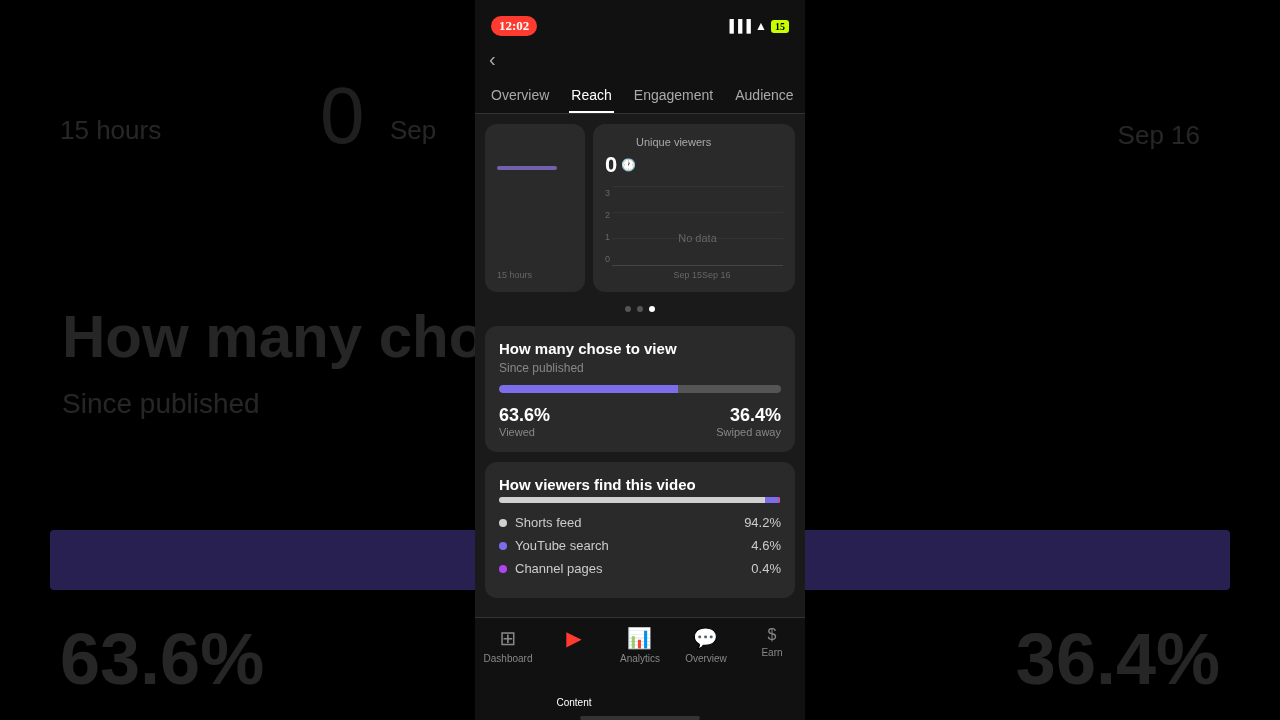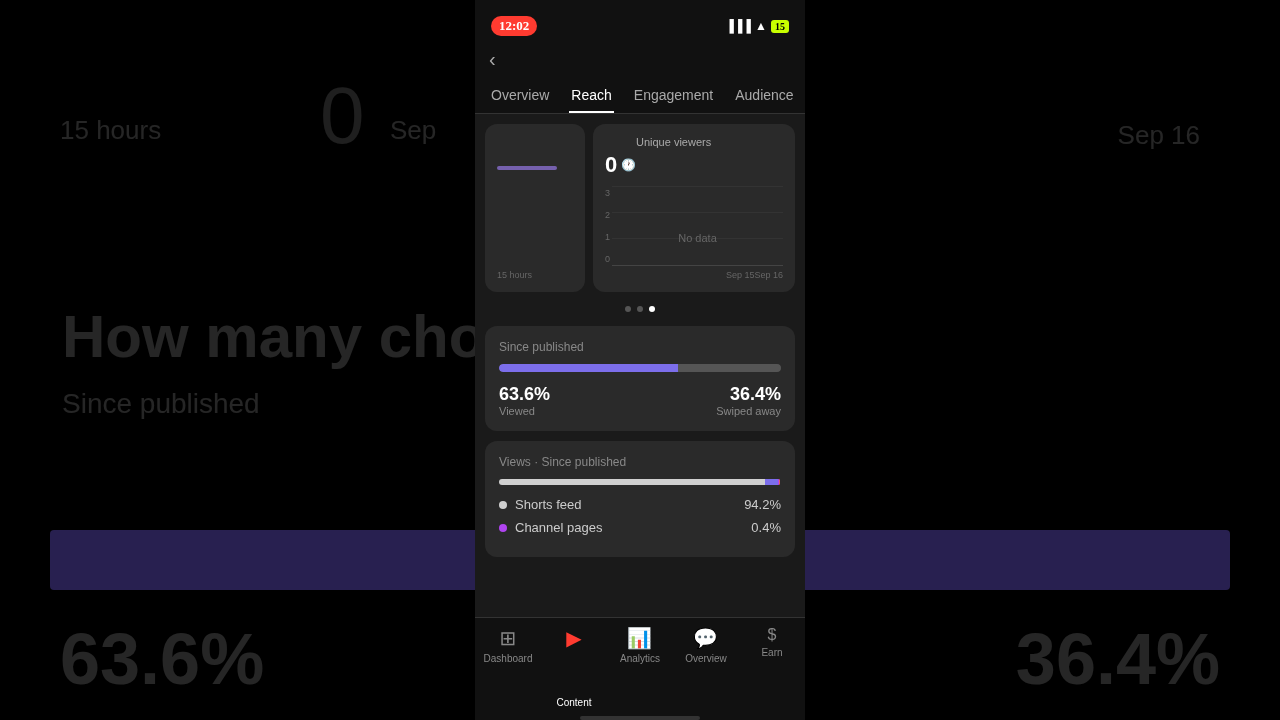--- a/index.html
+++ b/index.html
@@ -500,74 +500,82 @@
               <span style="color:#666;font-size:9px;">0</span>
             </div>
 
             <div style="flex:1;height:80px;position:relative;border-bottom:1px solid #444;">
               <div class="chart-gridline" style="top:0%;"></div>
               <div class="chart-gridline" style="top:33%;"></div>
               <div class="chart-gridline" style="top:66%;"></div>
               <div style="position:absolute;top:50%;left:50%;transform:translate(-50%,-50%);color:#666;font-size:11px;margin-top:12px;">No data</div>
             </div>
           </div>
-          <div style="display:flex;justify-content:flex-end;margin-left:16px;margin-top:4px;">
+          <div style="display:flex;justify-content:center;margin-left:16px;margin-top:4px;">
             <span style="color:#666;font-size:9px;">Sep 15</span>
             <span style="color:#666;font-size:9px;">Sep 16</span>
           </div>
         </div>
       </div>
     </div>
 
     <div class="carousel-dots">
       <div class="dot"></div>
       <div class="dot"></div>
       <div class="dot active"></div>
     </div>
 
     <div class="main-card">
+      <div class="main-card-title">How many chose to view</div>
       <div class="main-card-subtitle">Since published</div>
 
       <div class="progress-bar-bg">
         <div class="progress-fill-blue" style="width:63.6%;background:#7c6eeb;"></div>
         <div class="progress-fill-gray" style="width:36.4%;background:#555;"></div>
       </div>
 
       <div class="progress-stats">
         <div class="stat-group">
           <div class="stat-percent">63.6%</div>
           <div class="stat-label">Viewed</div>
         </div>
         <div class="stat-group" style="text-align:right;">
           <div class="stat-percent">36.4%</div>
           <div class="stat-label">Swiped away</div>
         </div>
       </div>
     </div>
 
     <div class="main-card">
-      <div class="main-card-subtitle">Views · Since published</div>
+      <div class="main-card-title">How viewers find this video</div>
 
       <div class="traffic-bar-container">
         <div class="traffic-bar">
           <div style="width:94.2%;background:#d0d0d0;height:100%;"></div>
           <div style="width:4.6%;background:#7c6eeb;height:100%;"></div>
           <div style="width:0.4%;background:#b044f0;height:100%;"></div>
           <div style="flex:1;background:#e06060;height:100%;max-width:0.4%;"></div>
         </div>
       </div>
 
       <div class="traffic-source-row">
         <div class="traffic-source-left">
           <div class="dot-indicator" style="background:#d0d0d0;"></div>
           <span class="source-name">Shorts feed</span>
         </div>
         <span class="source-percent">94.2%</span>
       </div>
 
+      <div class="traffic-source-row">
+        <div class="traffic-source-left">
+          <div class="dot-indicator" style="background:#7c6eeb;"></div>
+          <span class="source-name">YouTube search</span>
+        </div>
+        <span class="source-percent">4.6%</span>
+      </div>
 
       <div class="traffic-source-row">
         <div class="traffic-source-left">
           <div class="dot-indicator" style="background:#b044f0;"></div>
           <span class="source-name">Channel pages</span>
         </div>
         <span class="source-percent">0.4%</span>
       </div>
     </div>
 

